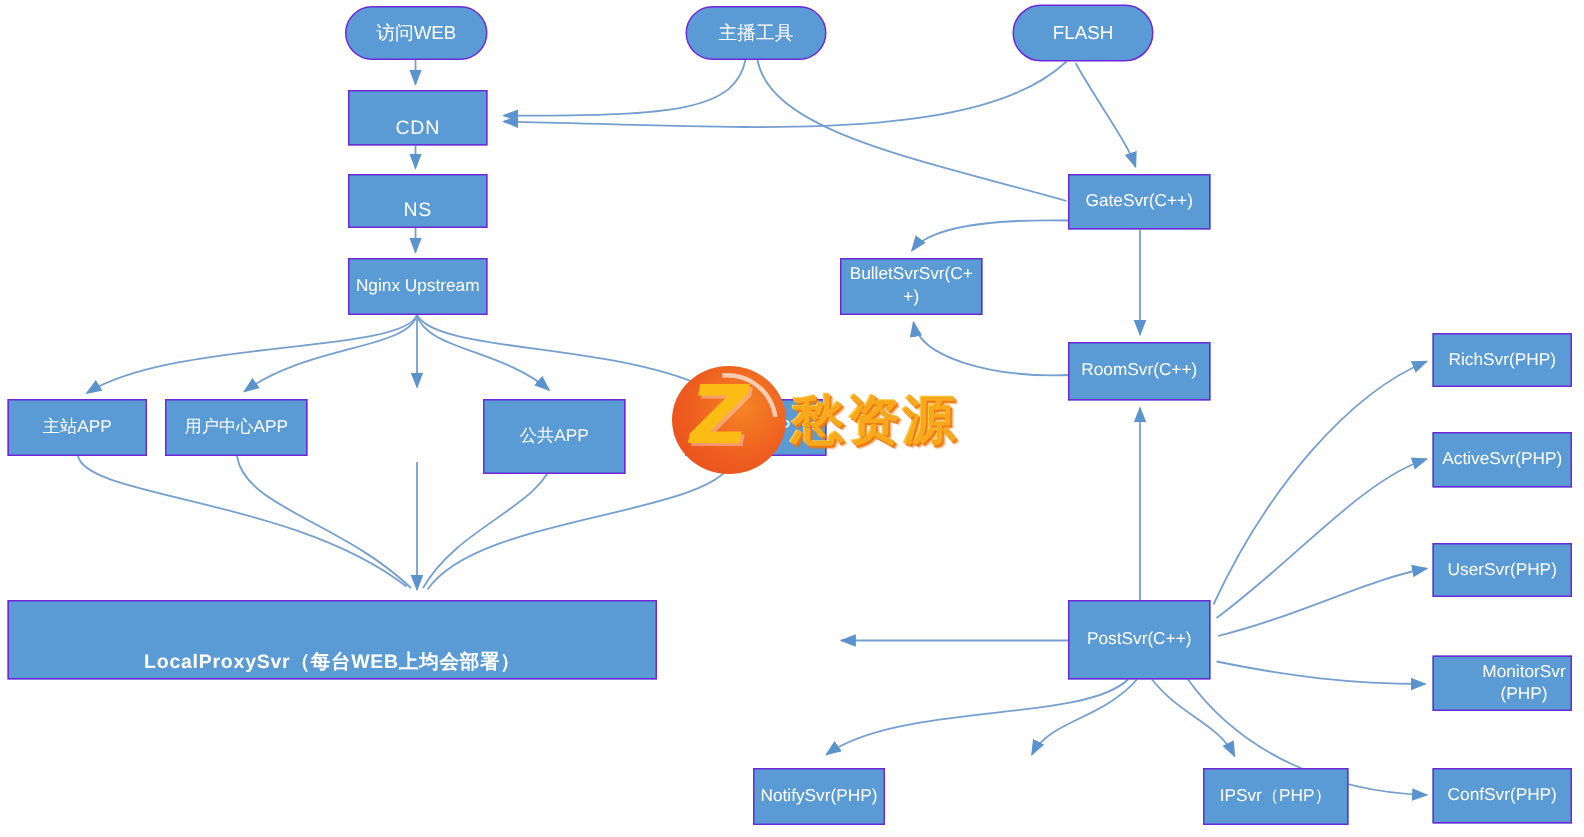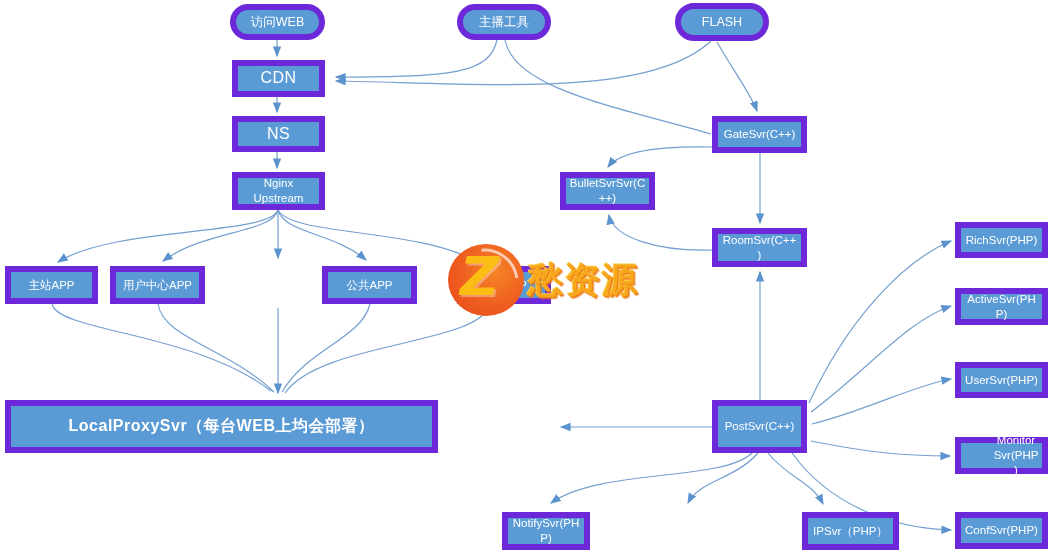--- a/index.html
+++ b/index.html
@@ -3,27 +3,27 @@
 <meta charset="utf-8">
 <style>
   html,body{margin:0;padding:0;background:#ffffff;}
   #canvas{
     position:relative;width:1056px;height:558px;overflow:hidden;background:#ffffff;
     font-family:"Liberation Sans", sans-serif;
   }
   svg.wires{position:absolute;left:0;top:0;z-index:1;}
   .node{
     position:absolute;z-index:2;box-sizing:border-box;
-    background:#5b9bd5;border:6px solid #6d28d9;color:#fff;
+    background:#5b9bd5;border:1px solid #6d28d9;color:#fff;
     display:flex;align-items:center;justify-content:center;text-align:center;
     font-size:11.5px;line-height:1.3;padding:2px 3px;
     overflow-wrap:anywhere;word-break:break-word;
   }
   .pill{border-radius:19px;font-size:12.5px;}
-  .wide{font-size:16px;letter-spacing:.5px;}
+  .wide{font-size:13px;letter-spacing:.5px;align-items:flex-end;}
   
   .wm{position:absolute;left:448px;top:244px;z-index:6;display:flex;align-items:center;}
   .wm-logo{
     position:relative;width:76px;height:72px;border-radius:50%;
     background:radial-gradient(circle at 62% 38%, #f68426 0%, #ee5d1f 55%, #e7491b 100%);
   }
   .wm-logo::before{
     content:'';position:absolute;left:5px;top:5px;width:60px;height:58px;border-radius:50%;
     border:3px solid transparent;border-top-color:rgba(255,255,255,.65);
     transform:rotate(38deg);
@@ -103,21 +103,21 @@
   <div class="node" style="left:232px;top:172px;width:93px;height:38px;">
       <span>Nginx Upstream</span>
     </div>
 
   <div class="node" style="left:5px;top:266px;width:93px;height:38px;">
       <span>主站APP</span>
     </div>
   <div class="node" style="left:110px;top:266px;width:95px;height:38px;">
       <span>用户中心APP</span>
     </div>
-  <div class="node" style="left:322px;top:266px;width:95px;height:38px;">
+  <div class="node" style="left:322px;top:266px;width:95px;height:50px;">
       <span>公共APP</span>
     </div>
   <div class="node" style="left:457px;top:266px;width:94px;height:38px;">
       <span>手机APP</span>
     </div>
 
   <div class="node wide" style="left:5px;top:400px;width:433px;height:53px;font-weight:bold;">
       <span>LocalProxySvr（每台WEB上均会部署）</span>
     </div>
 

